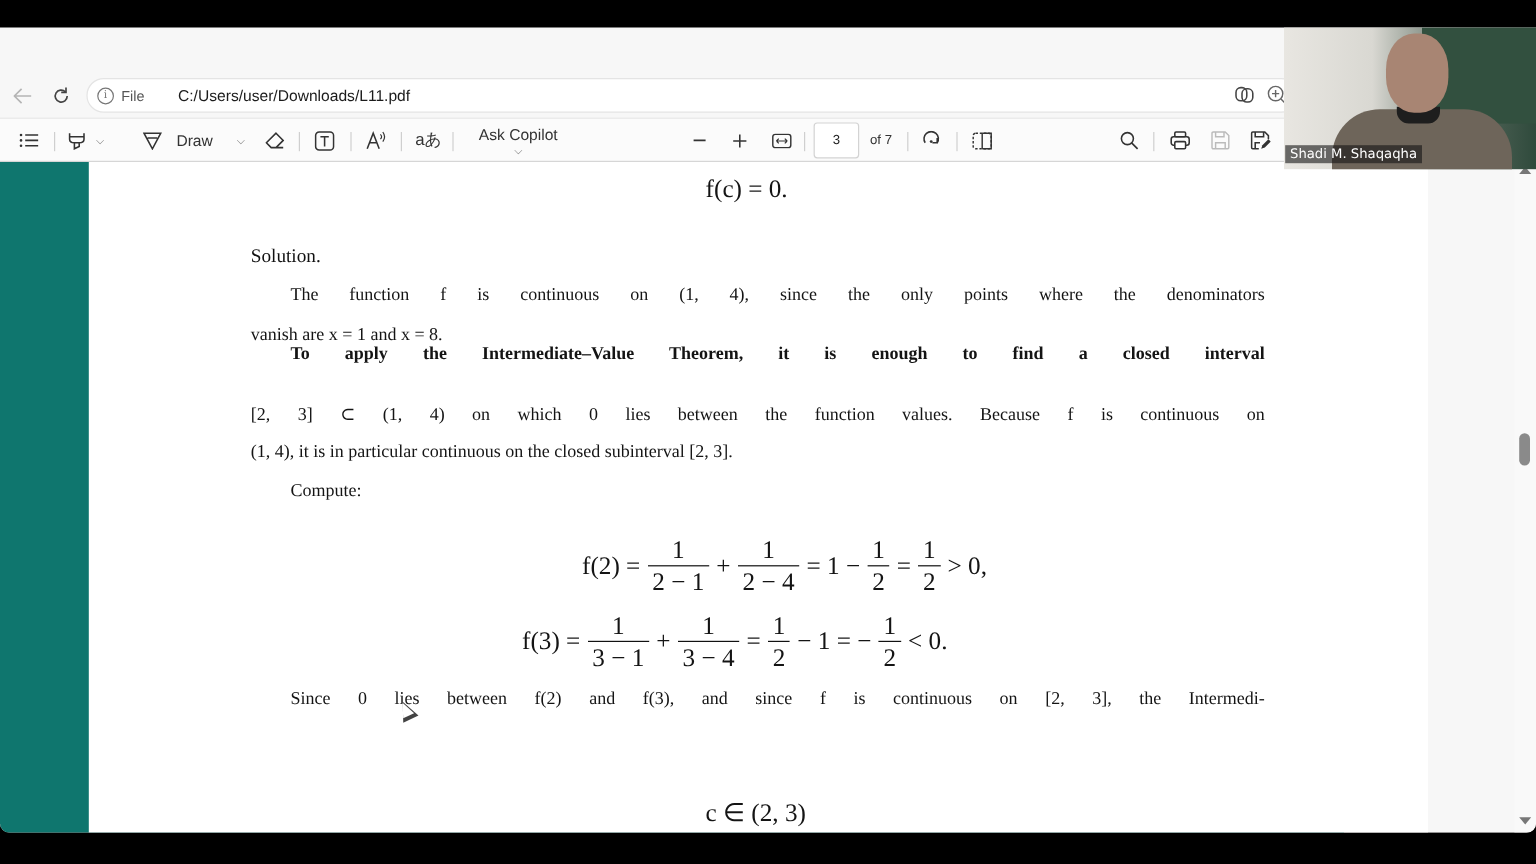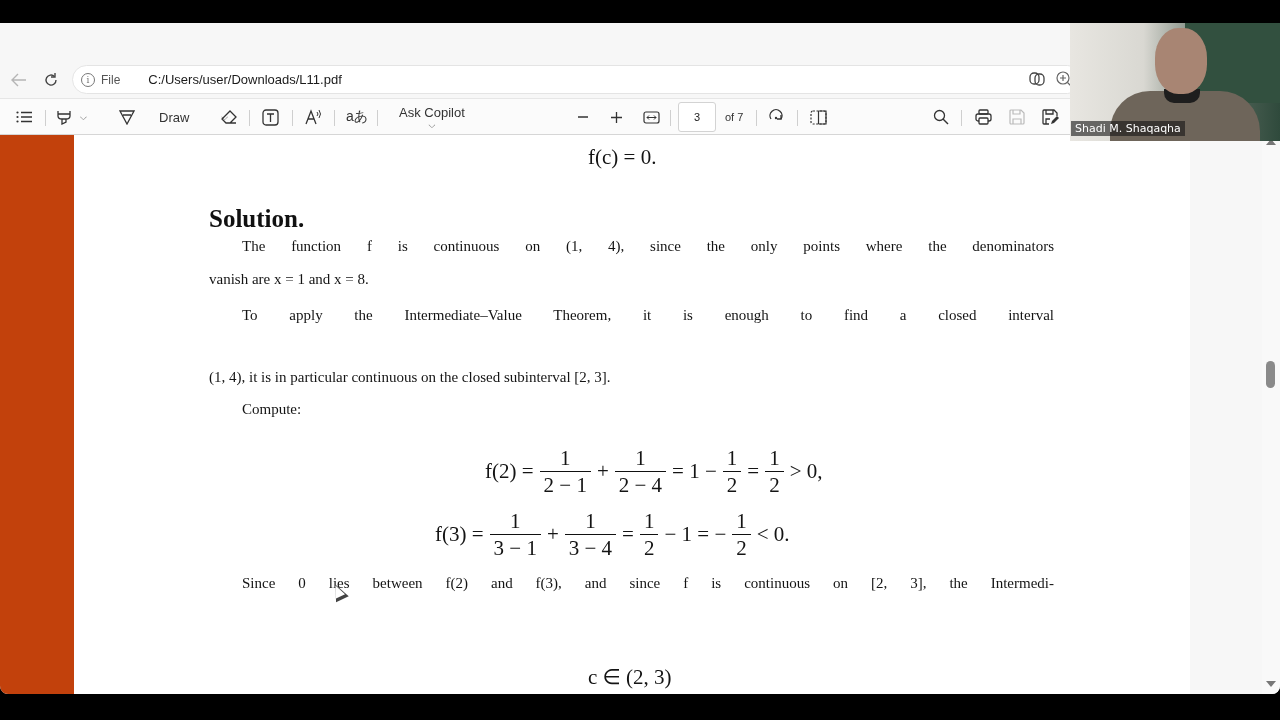--- a/index.html
+++ b/index.html
@@ -34,30 +34,30 @@
 
   
   .pdftoolbar { position: absolute; left: 0; top: 75px; width: 1280px; height: 37px; background: #fbfbfb; border-top: 1px solid #e6e6e6; border-bottom: 1px solid #d6d6d6; }
   .tb-item { position: absolute; top: 6px; height: 24px; display: flex; align-items: center; color: #333; font-size: 13px; }
   .tb-sep { position: absolute; top: 11px; width: 1px; height: 16px; background: #cfcfcf; }
   .tb-chev { font-size: 9px; color: #777; margin-left: 8px; }
   .page-input { position: absolute; left: 678px; top: 3px; width: 38px; height: 30px; border: 1px solid #d3d3d3; border-radius: 3px; background: #fff; display: flex; align-items: center; justify-content: center; font-size: 11px; color: #222; }
   .page-of { position: absolute; left: 725px; top: 12px; font-size: 11px; color: #333; }
 
   
-  .content { position: absolute; left: 0; top: 112px; width: 1120px; height: 559px; background: #c2410c; }
+  .content { position: absolute; left: 0; top: 112px; width: 1120px; height: 559px; background: #0f766e; }
   .page { position: absolute; left: 74px; top: 0; width: 1116px; height: 559px; background: #fff; }
   .scrollbar { position: absolute; left: 1262px; top: 0; width: 18px; height: 559px; background: #f9f9f9; }
   .scroll-up { position: absolute; left: 4px; top: 4px; width: 0; height: 0; border-left: 5px solid transparent; border-right: 5px solid transparent; border-bottom: 6px solid #777; }
   .scroll-down { position: absolute; left: 4px; top: 546px; width: 0; height: 0; border-left: 5px solid transparent; border-right: 5px solid transparent; border-top: 6px solid #777; }
   .scroll-thumb { position: absolute; left: 4px; top: 226px; width: 9px; height: 27px; background: #8a8a8a; border-radius: 5px; }
   .line { position: absolute; left: 135px; width: 845px; font-family: "Liberation Serif", "DejaVu Serif", serif; font-size: 15px; color: #141414; white-space: nowrap; }
   .line.justify { text-align: justify; text-align-last: justify; }
   .line.indent { padding-left: 33px; }
-  .heading { position: absolute; left: 135px; font-family: "Liberation Serif", serif; font-weight: bold; font-size: 25px; color: #111; }
+  .heading { position: absolute; left: 135px; font-family: "Liberation Serif", serif; font-weight: normal; font-size: 16px; color: #111; }
   .frac { display: inline-block; vertical-align: middle; text-align: center; margin: 0 3px; }
   .frac .num { display: block; padding: 0 4px; line-height: 26px; }
   .frac .den { display: block; border-top: 1.3px solid #111; padding: 0 4px; line-height: 26px; }
   .eq { position: absolute; font-family: "Liberation Serif", serif; font-size: 21px; color: #141414; white-space: nowrap; display: flex; align-items: center; }
   .eq span.t { margin: 0 3px; }
 
   
   .video { position: absolute; left: 1070px; top: 23px; width: 210px; height: 118px; background: linear-gradient(90deg, #e8e6e1 0%, #d9d8d2 35%, #5a6b5f 70%, #2f4a3c 100%); overflow: hidden; }
   .video .wall { position: absolute; left: 115px; top: 0; width: 95px; height: 80px; background: #32503f; }
   .video .head { position: absolute; left: 85px; top: 5px; width: 52px; height: 66px; border-radius: 45%; background: #a88573; }
@@ -112,21 +112,21 @@
           <path d="M5 1.5 H16 M5 6 H16 M5 10.5 H16" stroke="#333" stroke-width="1.3"></path>
         </svg>
     </div>
     <div class="tb-sep" style="left:45px;"></div>
     <div class="tb-item" style="left:56px;">
       <svg width="16" height="16" viewBox="0 0 16 16">
           <path d="M2 2 V7 C2 9 4 10 6 10 H10 C12 10 14 9 14 7 V2 M2 5 H14 M6 10 V15 L10 13 V10" stroke="#333" stroke-width="1.3" fill="none"></path>
         </svg>
       <span class="tb-chev">⌵</span>
     </div>
-    <div class="tb-item" style="left:119px;gap:12px;">
+    <div class="tb-item" style="left:119px;">
       <svg width="16" height="16" viewBox="0 0 16 16">
           <path d="M1 2 H15 L8 15 Z M4 6 H12" stroke="#333" stroke-width="1.3" fill="none"></path>
         </svg>
       <span style="margin-left:12px;">Draw</span>
       <span class="tb-chev" style="margin-left:20px;">⌵</span>
     </div>
     <div class="tb-item" style="left:221px;">
       <svg width="16" height="16" viewBox="0 0 16 16">
           <path d="M9 2 L15 8 L9 14 H5 L1 10 Z M5 14 H15" stroke="#333" stroke-width="1.3" fill="none"></path>
         </svg>
@@ -223,21 +223,22 @@
     <div class="page">
 
       <div class="eq" style="left:514px;top:10px;">
         <span>f(c) = 0.</span>
       </div>
 
       <div class="heading" style="top:70px;">Solution.</div>
 
       <div class="line justify indent" style="top:103px;">The function f is continuous on (1, 4), since the only points where the denominators</div>
       <div class="line" style="top:136px;">vanish are x = 1 and x = 8.</div>
-      <div class="line justify indent" style="top:172px;">To apply the Intermediate–Value Theorem, it is enough to find a closed interval</div>
+      <div class="line justify indent" style="top:152px;font-weight:bold;">To apply the Intermediate–Value Theorem, it is enough to find a closed interval</div>
+      <div class="line justify" style="top:201px;">[2, 3] ⊂ (1, 4) on which 0 lies between the function values. Because f is continuous on</div>
       <div class="line" style="top:234px;">(1, 4), it is in particular continuous on the closed subinterval [2, 3].</div>
       <div class="line indent" style="top:266px;">Compute:</div>
 
       <div class="eq" style="left:364px;top:310px;margin-left:44px;">
         <span class="t">f(2) =</span>
         <span class="frac">
             <span class="num">1</span>
             <span class="den">2 − 1</span>
           </span>
         <span class="t">+</span>

